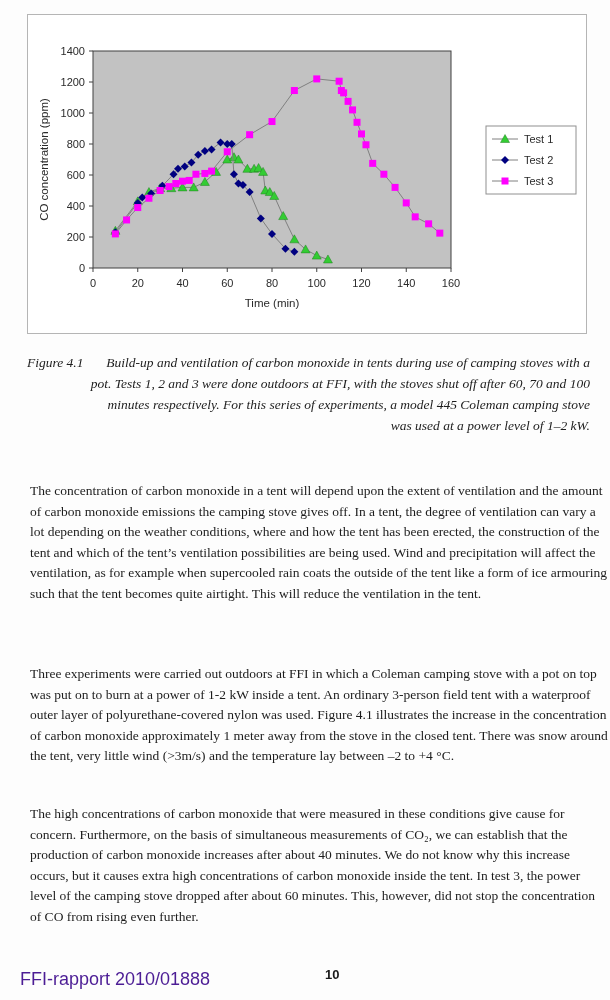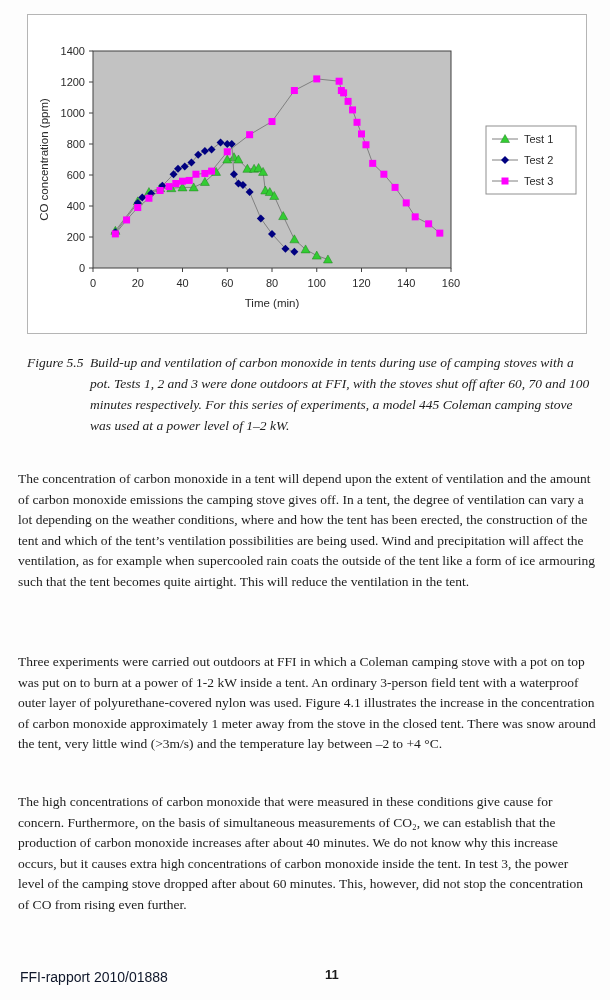--- a/index.html
+++ b/index.html
@@ -27,39 +27,39 @@
   .caption {
     position: absolute;
     left: 27px; top: 352px;
     width: 565px;
     display: flex;
     font-style: italic;
     font-size: 13.5px;
     line-height: 21px;
   }
   .caption-label { width: 63px; flex: none; }
-  .caption-text { width: 500px; }
+  .caption-text { width: 500px; text-align: right; }
   .body-para {
     position: absolute;
     left: 18px;
     width: 578px;
-    margin: 0;
+    margin: 12px;
     font-size: 13.5px;
     line-height: 20.6px;
     text-align: left;
   }
   #para-1 { top: 469px; }
   #para-2 { top: 652px; }
   #para-3 { top: 792px; font-family: Liberation Serif, serif; }
   .footer-report {
     position: absolute;
     left: 20px; top: 969px;
     font-family: "Liberation Sans", sans-serif;
-    font-size: 14px;
-    color: #0f172a;
+    font-size: 18px;
+    color: #4c1d95;
   }
   .footer-page {
     position: absolute;
     left: 325px; top: 967px;
     font-family: "Liberation Sans", sans-serif;
     font-size: 13px;
     font-weight: bold;
     color: #1a1a1a;
   }
 </style>
@@ -210,24 +210,24 @@
           <g>
             <line x1="464" y1="166" x2="490" y2="166" stroke="#808080"></line>
             <rect x="473.5" y="162.5" width="7" height="7" fill="#ff00ff"></rect>
             <text x="496" y="170" class="legend-label">Test 3</text>
           </g>
         </g>
       </svg>
   </div>
 
   <div class="caption">
-    <span class="caption-label">Figure 5.5</span>
+    <span class="caption-label">Figure 4.1</span>
     <span class="caption-text">Build-up and ventilation of carbon monoxide in tents during use of camping stoves with a pot. Tests 1, 2 and 3 were done outdoors at FFI, with the stoves shut off after 60, 70 and 100 minutes respectively. For this series of experiments, a model 445 Coleman camping stove was used at a power level of 1–2 kW.</span>
   </div>
 
   <p id="para-1" class="body-para">The concentration of carbon monoxide in a tent will depend upon the extent of ventilation and the amount of carbon monoxide emissions the camping stove gives off. In a tent, the degree of ventilation can vary a lot depending on the weather conditions, where and how the tent has been erected, the construction of the tent and which of the tent’s ventilation possibilities are being used. Wind and precipitation will affect the ventilation, as for example when supercooled rain coats the outside of the tent like a form of ice armouring such that the tent becomes quite airtight. This will reduce the ventilation in the tent.</p>
   <p id="para-2" class="body-para">Three experiments were carried out outdoors at FFI in which a Coleman camping stove with a pot on top was put on to burn at a power of 1-2 kW inside a tent. An ordinary 3-person field tent with a waterproof outer layer of polyurethane-covered nylon was used. Figure 4.1 illustrates the increase in the concentration of carbon monoxide approximately 1 meter away from the stove in the closed tent. There was snow around the tent, very little wind (&gt;3m/s) and the temperature lay between –2 to +4 °C.</p>
   <p id="para-3" class="body-para">The high concentrations of carbon monoxide that were measured in these conditions give cause for concern. Furthermore, on the basis of simultaneous measurements of CO₂, we can establish that the production of carbon monoxide increases after about 40 minutes. We do not know why this increase occurs, but it causes extra high concentrations of carbon monoxide inside the tent. In test 3, the power level of the camping stove dropped after about 60 minutes. This, however, did not stop the concentration of CO from rising even further.</p>
 
   <span class="footer-report">FFI-rapport 2010/01888</span>
-  <span class="footer-page">11</span>
+  <span class="footer-page">10</span>
 
 </div>
 
 </body></html>

